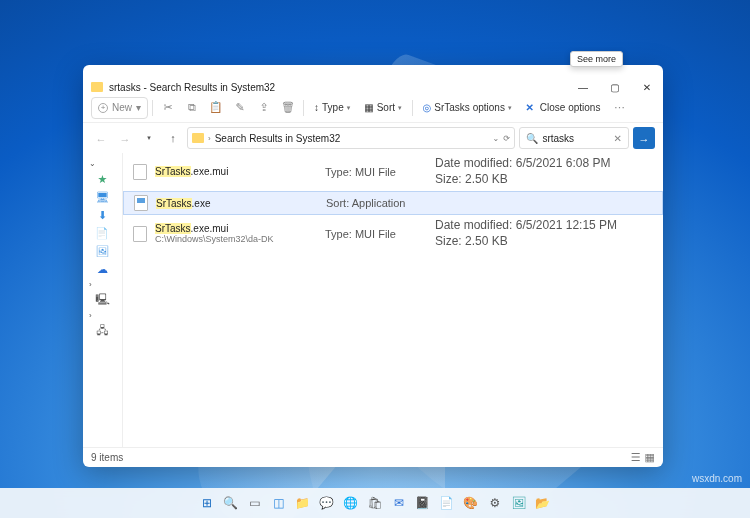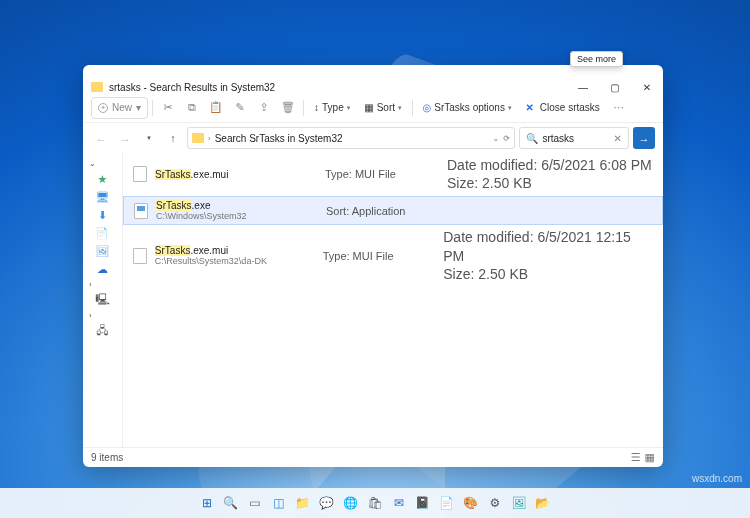--- a/index.html
+++ b/index.html
@@ -46,21 +46,21 @@
 .results { flex: 1; overflow: auto; }
 .row { display: flex; align-items: center; padding: 3px 10px; border-bottom: 1px solid transparent; }
 .row.sel { background: #e8f0ff; border: 1px solid #bcd4f5; }
 .fileico { width: 14px; height: 16px; background: #fff; border: 1px solid #bbb; border-radius: 1px; margin-right: 8px; position: relative; }
 .fileico.app::after { content:""; position:absolute; left:2px; top:2px; width:8px; height:5px; background:#5aa0e0; }
 .namecol { width: 170px; }
 .fname { font-size: 10px; }
 .fname .hl { background: #fff3a0; }
 .fpath { font-size: 9px; color: #777; }
 .typecol { width: 110px; font-size: 11px; color: #555; }
-.metacol { font-size: 14px; color: #555; line-height: 1.3; margin-left: 12px; }
+.metacol { font-size: 12px; color: #555; line-height: 1.3; }
 
 .status { height: 20px; border-top: 1px solid #eee; display: flex; align-items: center; padding: 0 8px; font-size: 10px; color: #555; justify-content: space-between; }
 .viewtoggles { display: flex; gap: 4px; color: #777; font-size: 11px; }
 
 .taskbar { position: absolute; left: 0; right: 0; bottom: 0; height: 30px; background: rgba(245,248,252,0.92); backdrop-filter: blur(6px); display: flex; align-items: center; justify-content: center; gap: 6px; }
 .tbico { width: 18px; height: 18px; border-radius: 3px; display: flex; align-items: center; justify-content: center; font-size: 12px; }
 .watermark { position: absolute; right: 8px; bottom: 34px; font-size: 10px; color: rgba(255,255,255,0.75); }
 </style>
 </head>
 <body>
@@ -116,34 +116,34 @@
       <span class="chev">▾</span>
     </div>
     <div class="sep"></div>
     <div class="tlabel">
       <span style="color:#2a6fd6">◎</span>
       <span>SrTasks options</span>
       <span class="chev">▾</span>
     </div>
     <div class="tlabel">
       <span class="closex">✕</span>
-      <span>Close srtasks</span>
+      <span>Close options</span>
     </div>
     <div class="tbtn">⋯</div>
   </div>
 
   <div class="addrbar">
     <div class="navbtn dis">←</div>
     <div class="navbtn dis">→</div>
     <div class="navbtn" style="font-size:7px">▾</div>
     <div class="navbtn">↑</div>
     <div class="breadcrumb">
       <div class="bcico"></div>
       <span class="bcchev">›</span>
-      <span>Search SrTasks in System32</span>
+      <span>Search Results in System32</span>
       <span style="flex:1"></span>
       <span class="bcchev">⌄</span>
       <span class="bcchev">⟳</span>
     </div>
     <div class="searchbox">
       <span class="sico">🔍</span>
       <span>srtasks</span>
       <span style="flex:1"></span>
       <span style="color:#888">✕</span>
     </div>
@@ -170,29 +170,28 @@
           <div class="namecol">
             <div class="fname"><span class="hl">SrTasks</span>.exe.mui</div>
           </div>
           <div class="typecol">Type: MUI File</div>
           <div class="metacol">Date modified: 6/5/2021 6:08 PM<br>Size: 2.50 KB</div>
         </div>
         <div class="row sel">
           <div class="fileico app"></div>
           <div class="namecol">
             <div class="fname"><span class="hl">SrTasks</span>.exe</div>
-            <div class="fpath">C:\Windows\System32</div>
           </div>
           <div class="typecol">Sort: Application</div>
         </div>
         <div class="row">
           <div class="fileico "></div>
           <div class="namecol">
             <div class="fname"><span class="hl">SrTasks</span>.exe.mui</div>
-            <div class="fpath">C:\Results\System32\da-DK</div>
+            <div class="fpath">C:\Windows\System32\da-DK</div>
           </div>
           <div class="typecol">Type: MUI File</div>
           <div class="metacol">Date modified: 6/5/2021 12:15 PM<br>Size: 2.50 KB</div>
         </div>
       </div>
   </div>
 
   <div class="status">
     <span>9 items</span>
     <div class="viewtoggles">

